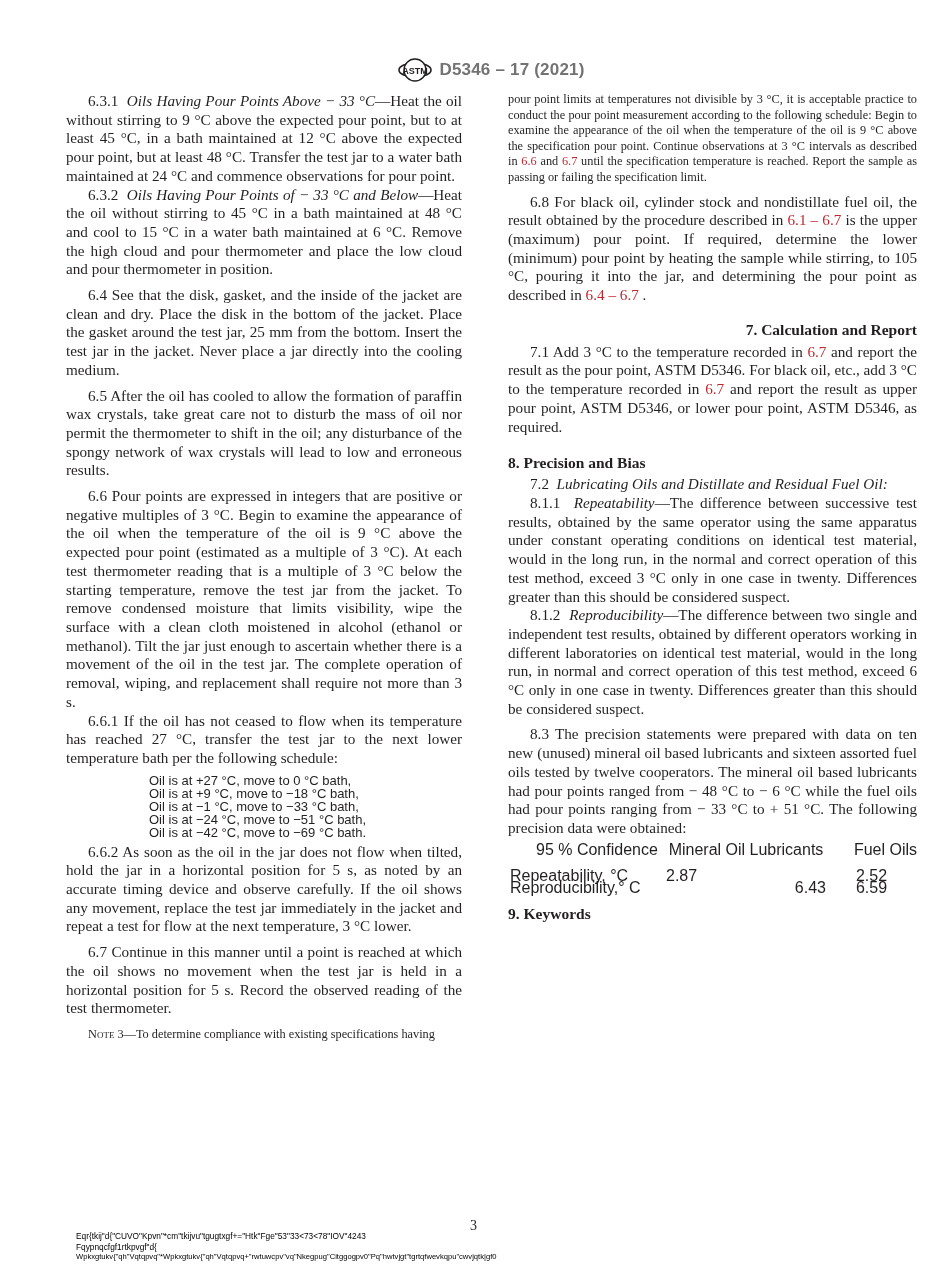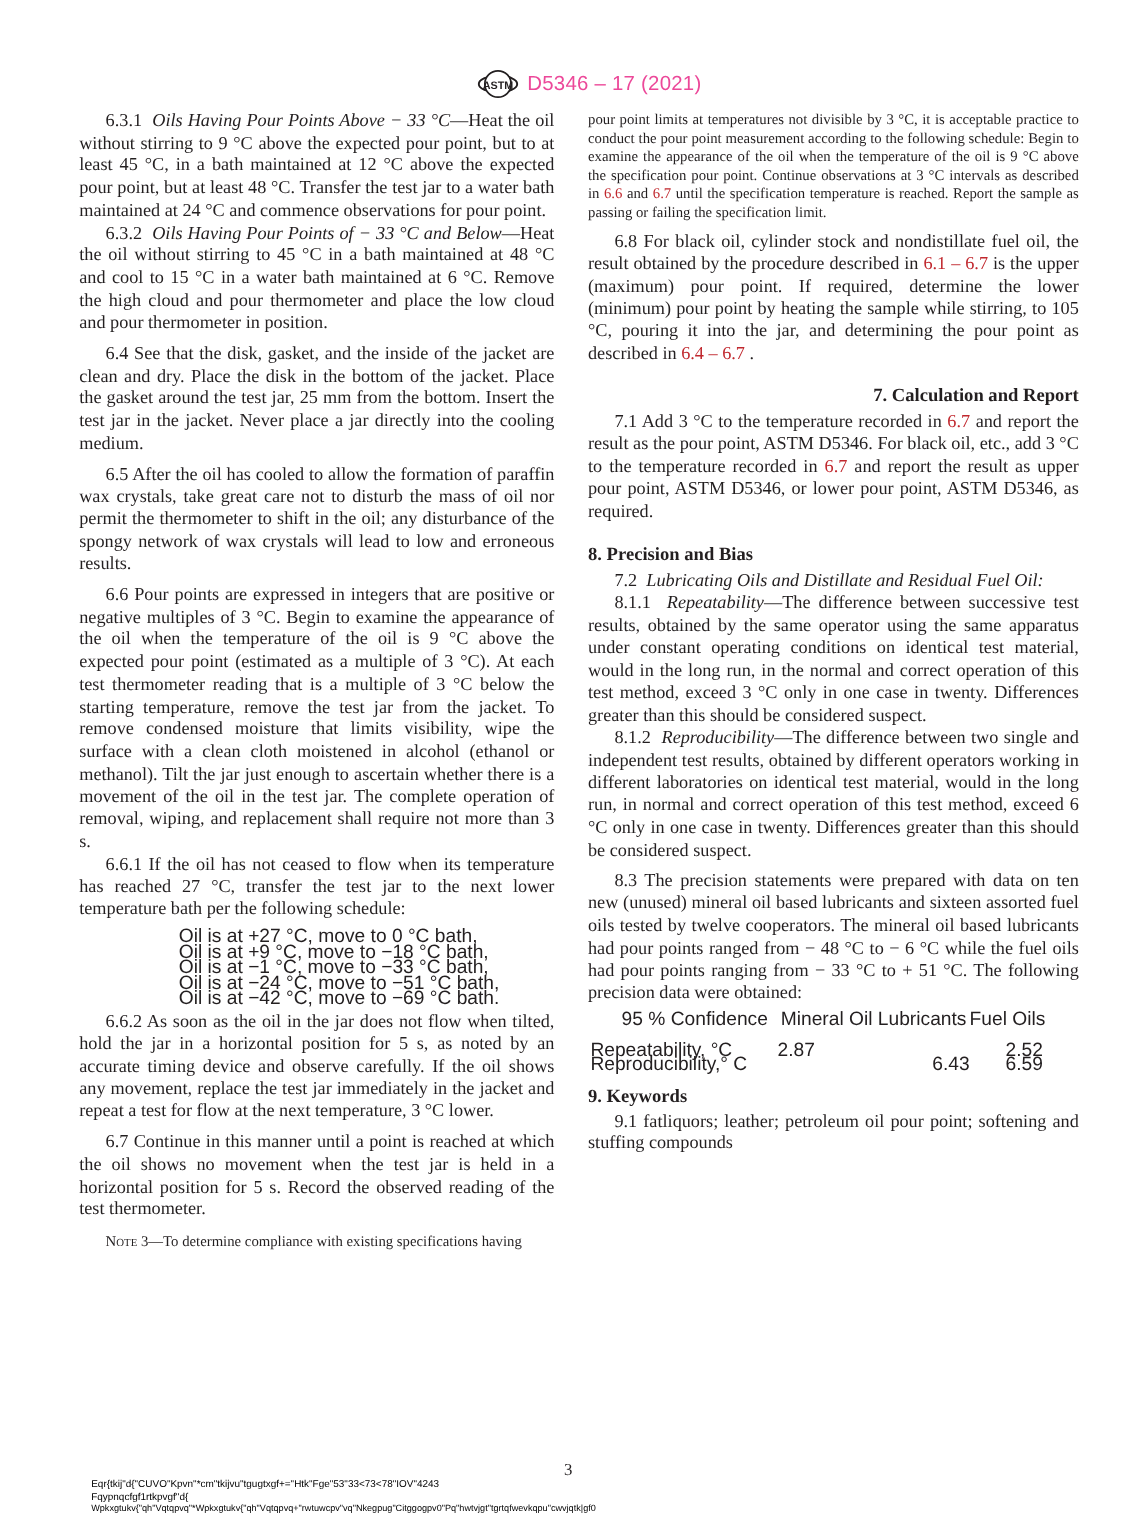--- a/index.html
+++ b/index.html
@@ -1,32 +1,32 @@
 <!DOCTYPE html>
 <html><head>
 <meta charset="utf-8">
 <style>
   html, body { margin: 0; padding: 0; background: #ffffff; }
   body { width: 950px; height: 1272px; position: relative; overflow: hidden;
          font-family: "Liberation Serif", "DejaVu Serif", serif; color: #231f20; }
   .header { position: absolute; top: 56px; left: 16px; width: 950px; height: 28px;
             display: flex; justify-content: center; align-items: center; }
   .logo { width: 36px; height: 28px; margin-right: 6px; }
-  .std-title { font-family: "Liberation Sans", "DejaVu Sans", sans-serif; font-weight: normal;
-               font-size: 17px; letter-spacing: 0.2px; color: #ec4899; }
+  .std-title { font-family: "Liberation Sans", "DejaVu Sans", sans-serif; font-weight: bold;
+               font-size: 17px; letter-spacing: 0.2px; color: #737373; }
   .col { position: absolute; top: 92px; }
   .col-left { left: 66px; width: 396px; }
-  .col-right { left: 490px; width: 409px; }
+  .col-right { left: 508px; width: 409px; }
   p { margin: 0; font-size: 15.2px; line-height: 18.7px; text-align: justify; }
   p.ind { text-indent: 22px; }
   p.gap { margin-top: 7px; }
   .small { font-size: 12.3px; line-height: 15.6px; }
   .link { color: #c0272d; }
   h2 { font-size: 15.5px; font-weight: bold; margin: 0; line-height: 20px; }
-  .sched { font-family: "Liberation Sans", "DejaVu Sans", sans-serif; font-size: 16px;
+  .sched { font-family: "Liberation Sans", "DejaVu Sans", sans-serif; font-size: 13px;
            line-height: 13.2px; margin: 6px 0 3px 83px; }
   .note-cap { font-variant: small-caps; }
   table.prec { font-family: "Liberation Sans", "DejaVu Sans", sans-serif; font-size: 16px;
                border-collapse: collapse; width: 409px; margin-top: 6px; }
   table.prec td { padding: 0; line-height: 12px; }
   .footer-meta { position: absolute; left: 76px; top: 1231px; font-family: "Liberation Sans", "DejaVu Sans", sans-serif;
                  font-size: 8.3px; line-height: 10.5px; color: #000; white-space: nowrap; }
   .page-num { position: absolute; left: 470px; top: 1218px; font-size: 14px; }
 </style>
 </head>
@@ -92,40 +92,39 @@
     <span>8.1.2</span>&nbsp;
     <i>Reproducibility</i><span>—The difference between two single and independent test results, obtained by different operators working in different laboratories on identical test material, would in the long run, in normal and correct operation of this test method, exceed 6 °C only in one case in twenty. Differences greater than this should be considered suspect.</span>
   </p>
   <p class="ind gap">8.3 The precision statements were prepared with data on ten new (unused) mineral oil based lubricants and sixteen assorted fuel oils tested by twelve cooperators. The mineral oil based lubricants had pour points ranged from − 48 °C to − 6 °C while the fuel oils had pour points ranging from − 33 °C to + 51 °C. The following precision data were obtained:</p>
 
   <table class="prec">
     <tbody>
         <tr>
       <td style="width:130px; padding-left:28px;">95 % Confidence</td>
       <td style="width:160px; text-align:center;">Mineral Oil Lubricants</td>
-      <td style="text-align:left;">Fuel Oils</td>
+      <td style="text-align:right;">Fuel Oils</td>
     </tr>
     <tr>
           <td colspan="3" style="height:14px;"></td>
         </tr>
     <tr>
       <td style="padding-left:2px;">Repeatability, °C</td>
       <td style="text-align:left;">2.87</td>
       <td style="text-align:center;">2.52</td>
     </tr>
     <tr>
       <td style="padding-left:2px;">Reproducibility,° C</td>
       <td style="text-align:right;">6.43</td>
       <td style="text-align:center;">6.59</td>
     </tr>
   </tbody>
     </table>
 
   <h2 style="margin-top:10px;">9. Keywords</h2>
-  <p class="ind" style="margin-top:2px;">9.1 fatliquors; leather; petroleum oil pour point; softening and stuffing compounds</p>
 </div>
 
 <div class="page-num">3</div>
 <div class="footer-meta">
   <div>Eqr{tkij"d{"CUVO"Kpvn"*cm"tkijvu"tgugtxgf+="Htk"Fge"53"33&lt;73&lt;78"IOV"4243</div>
   <div>Fqypnqcfgf1rtkpvgf"d{</div>
   <div style="font-size:7.6px;">Wpkxgtukv{"qh"Vqtqpvq"*Wpkxgtukv{"qh"Vqtqpvq+"rwtuwcpv"vq"Nkegpug"Citggogpv0"Pq"hwtvjgt"tgrtqfwevkqpu"cwvjqtk|gf0</div>
 </div>
 
 </body></html>

